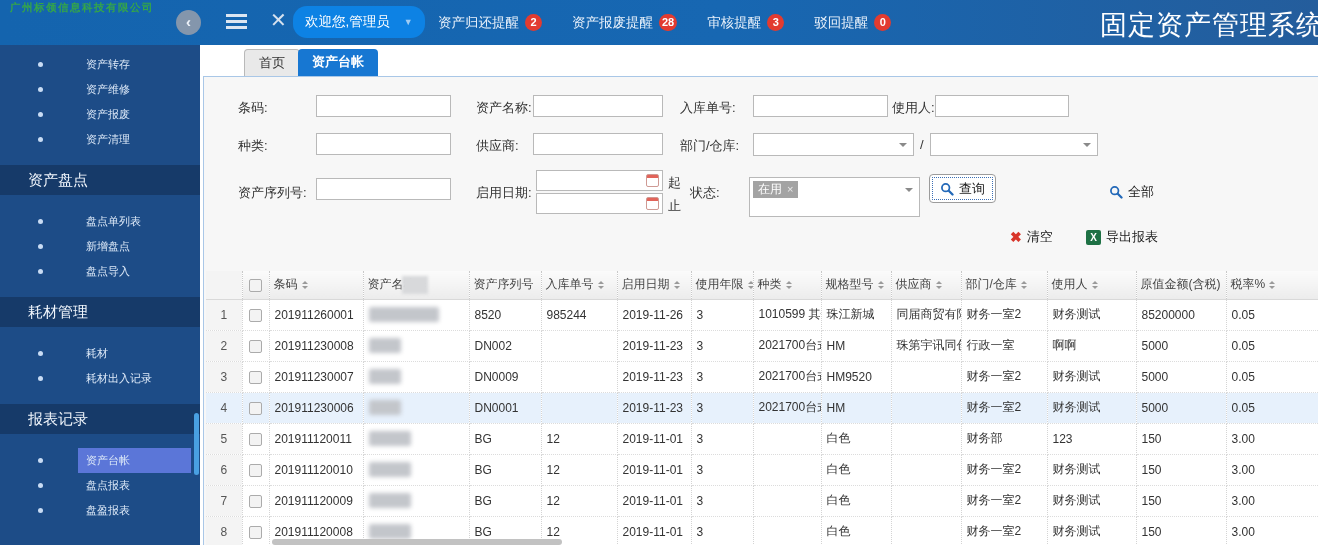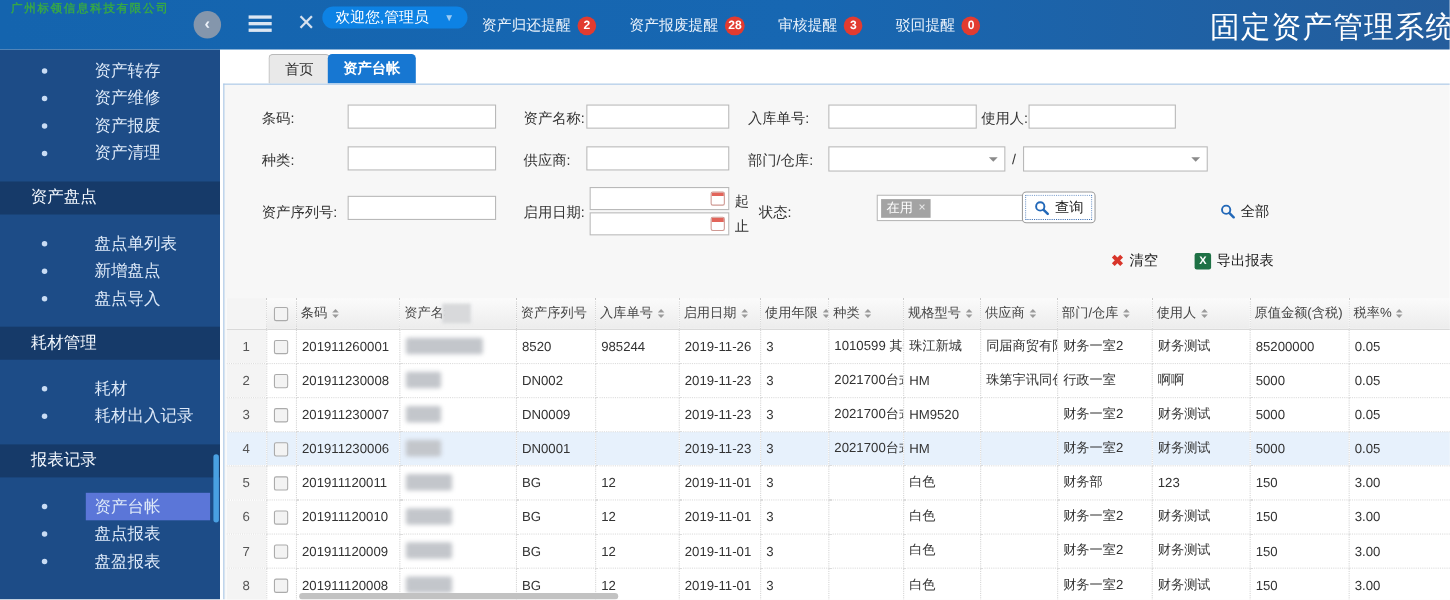--- a/index.html
+++ b/index.html
@@ -14,35 +14,35 @@
   .brand-name { font-size:27px; font-weight:bold; font-style:italic; letter-spacing:-1px;
     background:linear-gradient(90deg,#17b4c9,#35b44a 70%); -webkit-background-clip:text;
     background-clip:text; color:transparent; line-height:27px; }
   .brand-sub { font-size:10.5px; color:#35a648; font-weight:bold; letter-spacing:1.5px; margin-top:0px; }
   .collapse { position:absolute; left:176px; top:10px; width:25px; height:25px; border-radius:50%;
     background:#8496ac; color:#eef3fa; font-size:15px; font-weight:bold; text-align:center;
     line-height:24px; cursor:pointer; }
   .burger { position:absolute; left:226px; top:14px; width:21px; cursor:pointer; }
   .burger i { display:block; height:2.5px; background:#dce6f2; margin-bottom:3.5px; }
   .xclose { position:absolute; left:270px; top:8px; color:#d7e2ef; font-size:20px; font-weight:bold; cursor:pointer; }
-  .welcome { position:absolute; left:293px; top:6px; height:20px; min-width:130px;
+  .welcome { position:absolute; left:293px; top:6px; height:32px; min-width:130px;
     background:#0d82e4; border:none; border-radius:14px; color:#fff; font-size:13.5px;
     display:flex; align-items:center; gap:14px; padding:0 12px; cursor:pointer; }
   .welcome .car { font-size:9px; color:#9fccf3; }
   .notices { position:absolute; left:438px; top:0; height:45px; display:flex; align-items:center; gap:30px; }
-  .notice { display:flex; align-items:flex-end; gap:6px; color:#eaf2fb; font-size:13.5px; cursor:pointer; }
+  .notice { display:flex; align-items:center; gap:6px; color:#eaf2fb; font-size:13.5px; cursor:pointer; }
   .badge { min-width:17px; height:17px; border-radius:9px; background:#e23b30; color:#fff;
     font-size:11px; text-align:center; line-height:17px; padding:0 3px; font-weight:bold; }
   .apptitle { position:absolute; right:-6px; top:7px; font-size:27px; color:#fff; letter-spacing:1px;
     white-space:nowrap; }
 
   
   .side { position:absolute; left:0; top:45px; width:200px; height:500px; background:#1d4c87; overflow:hidden; }
   .s-item { position:relative; display:flex; align-items:center; height:25px; padding-left:38px;
-    color:#dde9f8; font-size:15px; cursor:pointer; white-space:nowrap; }
+    color:#dde9f8; font-size:11px; cursor:pointer; white-space:nowrap; }
   .s-item .dot { width:5px; height:5px; border-radius:50%; background:#c9dcf4; margin-right:43px; flex:none; position:relative; z-index:1; }
   .s-item span { position:relative; z-index:1; }
   .s-item.active::before { content:""; position:absolute; left:78px; right:9px; top:0; bottom:0; background:#5b76d8; }
   .s-sec { height:30px; line-height:30px; background:#163a69; color:#f2f7fd; font-size:15px;
     padding-left:28px; margin:13px 0 14px 0; cursor:pointer; white-space:nowrap; }
   .s-thumb { position:absolute; right:1px; top:368px; width:5px; height:62px; border-radius:3px; background:#49a0e2; }
 
   
   .main { position:absolute; left:200px; top:45px; width:1118px; height:500px; background:#fff; }
   .tabbar { position:absolute; left:0; top:0; width:100%; height:31px; background:#fff;margin-left:36px; }
@@ -57,21 +57,21 @@
   
   .flabel { position:absolute; font-size:13px; color:#333; white-space:nowrap; }
   .fin { position:absolute; height:22px; border:1px solid #b9b9b9; background:#fff; font-size:12px;
     padding:0 4px; color:#333; }
   .fsel { position:absolute; height:23px; border:1px solid #b9b9b9; background:#fff; cursor:pointer; }
   .fsel .car { position:absolute; right:6px; top:9px; width:0; height:0;
     border:4px solid transparent; border-top-color:#8a8a8a; }
   .datebox { position:absolute; height:21px; border:1px solid #b9b9b9; background:#fff; }
   .cal { position:absolute; right:3px; top:3px; width:13px; height:13px; border:1px solid #cf9a94;
     background:linear-gradient(#e2645a 0 3.5px,#fff 3.5px); border-radius:2px; }
-  .tagsel { position:absolute; height:24px; border:1px solid #b9b9b9; background:#fff; cursor:pointer;margin-left:48px; }
+  .tagsel { position:absolute; height:40px; border:1px solid #b9b9b9; background:#fff; cursor:pointer; }
   .tag { position:absolute; left:3px; top:3px; background:#a3a3a3; color:#fff; font-size:12px;
     height:17px; line-height:17px; padding:0 5px; display:flex; gap:5px; }
   .tag .x { color:#e9e9e9; font-size:11px; }
   .btn-query { position:absolute; height:29px; background:#fff; border:1px solid #9c9c9c; border-radius:4px;
     font-size:13px; color:#222; display:flex; align-items:center; gap:5px; padding:0 10px;
     outline:1px dotted #3b6fb5; outline-offset:-4px; cursor:pointer; }
   .linkbtn { position:absolute; display:flex; align-items:center; gap:5px; font-size:13px; color:#222;
     background:none; border:none; cursor:pointer; white-space:nowrap;margin-top:48px; }
   .xls { width:15px; height:15px; background:#1e7145; border-radius:2px; color:#fff; font-size:10px;
     font-weight:bold; text-align:center; line-height:15px; }

